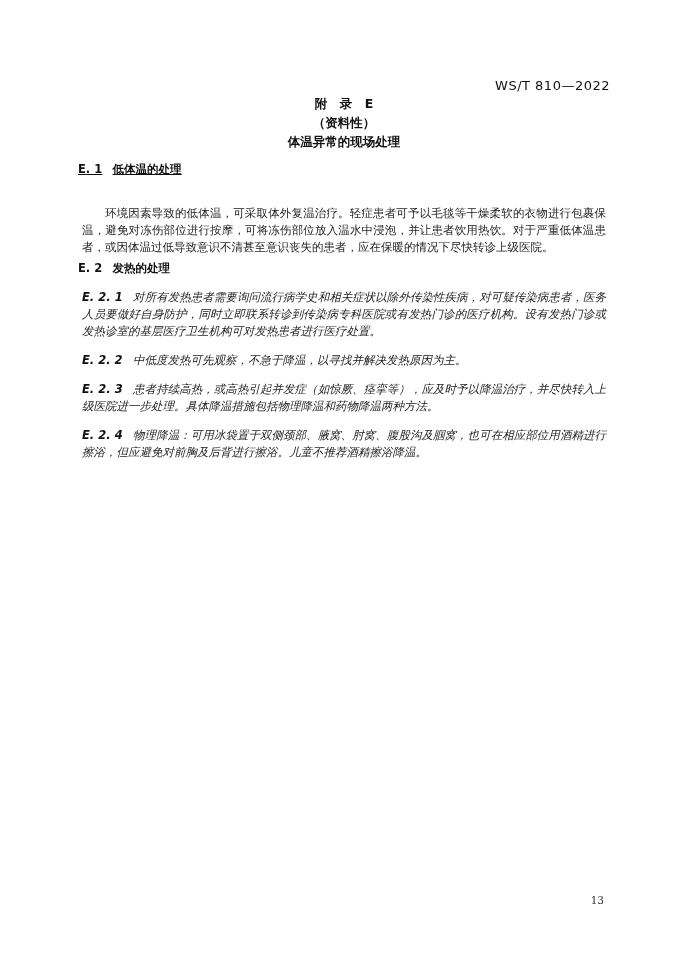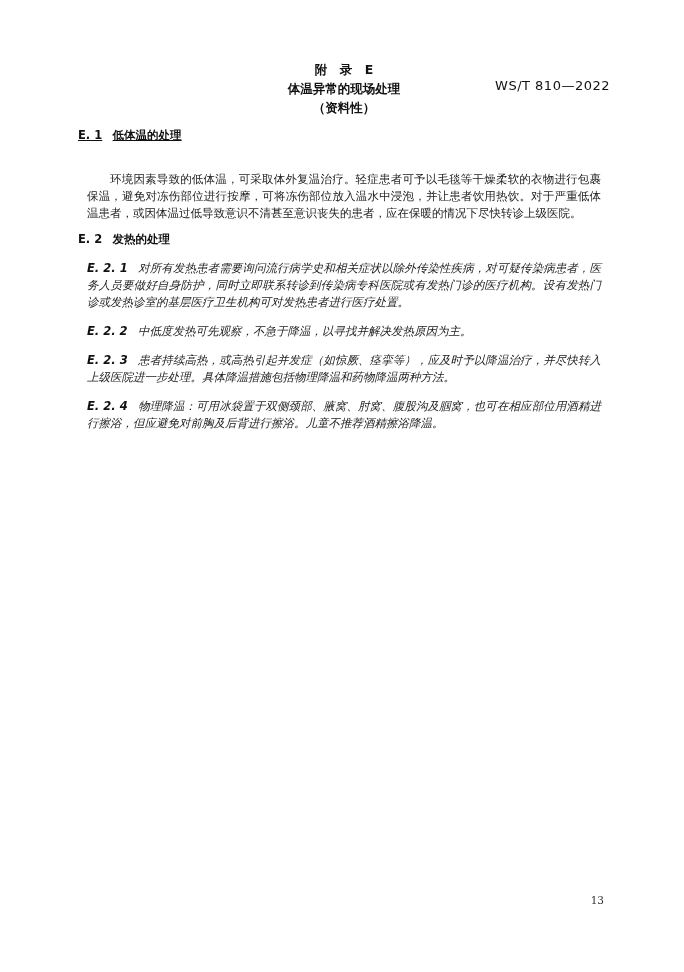--- a/index.html
+++ b/index.html
@@ -24,21 +24,21 @@
     font-family: "DejaVu Sans", "Liberation Sans", sans-serif;
     font-size: 13px;
     letter-spacing: 0.5px;
     color: #111;
   }
   .content {
     position: absolute;
     top: 0;
     left: 78px;
     right: 74px;
-    padding-top: 60px;
+    padding-top: 94px;
   }
   .title-block {
     text-align: center;
     font-family: "DejaVu Sans", "Liberation Sans", sans-serif;
     font-weight: bold;
     font-size: 12.5px;
     line-height: 19px;
     color: #111;
   }
   .sec-heading {
@@ -47,21 +47,21 @@
     font-size: 11.5px;
     line-height: 17px;
     color: #111;
   }
   .sec-heading .clause-num {
     margin-right: 0.9em;
   }
   .sec-heading-e1 { margin-top: 10px; text-decoration: underline; }
   .sec-heading-e2 { }
   p {
-    margin: 9px;
+    margin: 4px;
     font-size: 11.5px;
     line-height: 17px;
     text-align: justify;
     text-justify: inter-character;
     color: #1c1c1c;
   }
   .body-par {
     margin-top: 27px;
     text-indent: 2em;
   }
@@ -90,22 +90,22 @@
 <div class="page">
 
   <div class="doc-header">
     <span>WS/T 810—2022</span>
   </div>
 
   <div class="content">
 
     <div class="title-block">
       <div>附　录　E</div>
+      <div>（资料性）</div>
       <div>体温异常的现场处理</div>
-      <div>（资料性）</div>
     </div>
 
     <div class="sec-heading sec-heading-e1">
       <span class="clause-num">E. 1</span><span>低体温的处理</span>
     </div>
 
     <p class="body-par">环境因素导致的低体温，可采取体外复温治疗。轻症患者可予以毛毯等干燥柔软的衣物进行包裹保温，避免对冻伤部位进行按摩，可将冻伤部位放入温水中浸泡，并让患者饮用热饮。对于严重低体温患者，或因体温过低导致意识不清甚至意识丧失的患者，应在保暖的情况下尽快转诊上级医院。</p>
 
     <div class="sec-heading sec-heading-e2">
       <span class="clause-num">E. 2</span><span>发热的处理</span>

